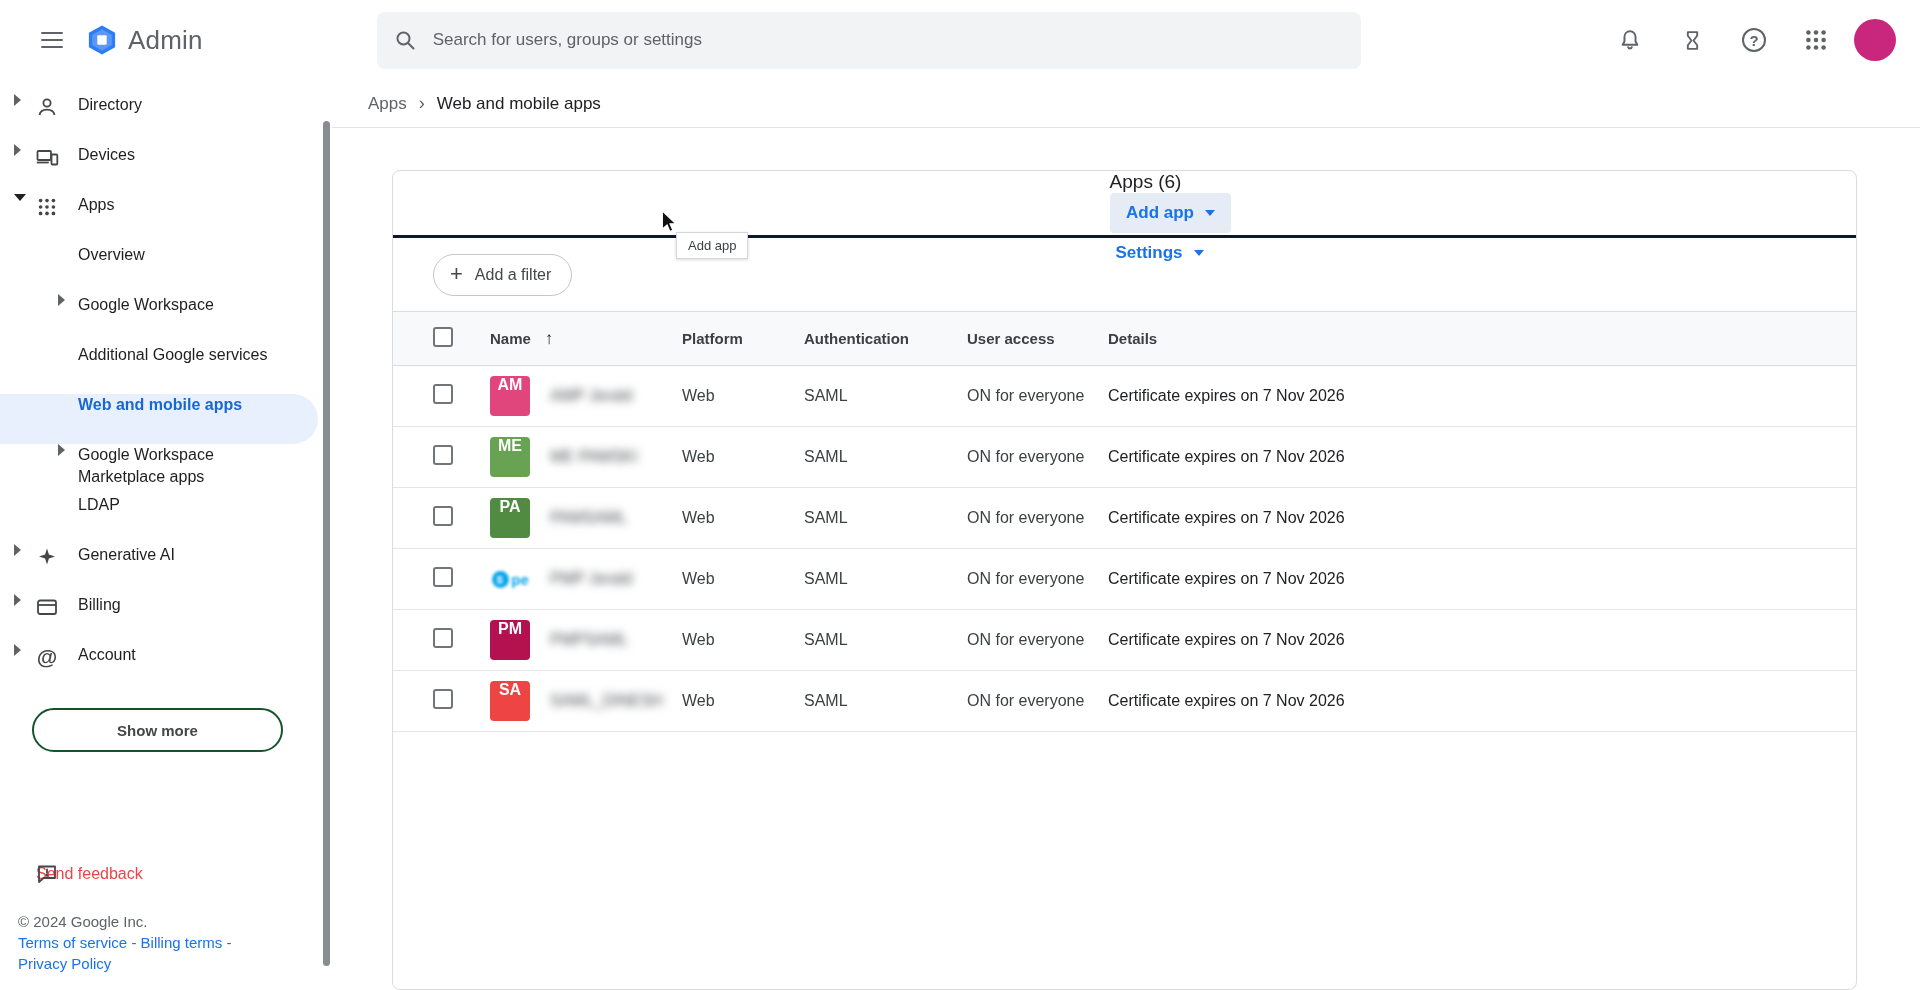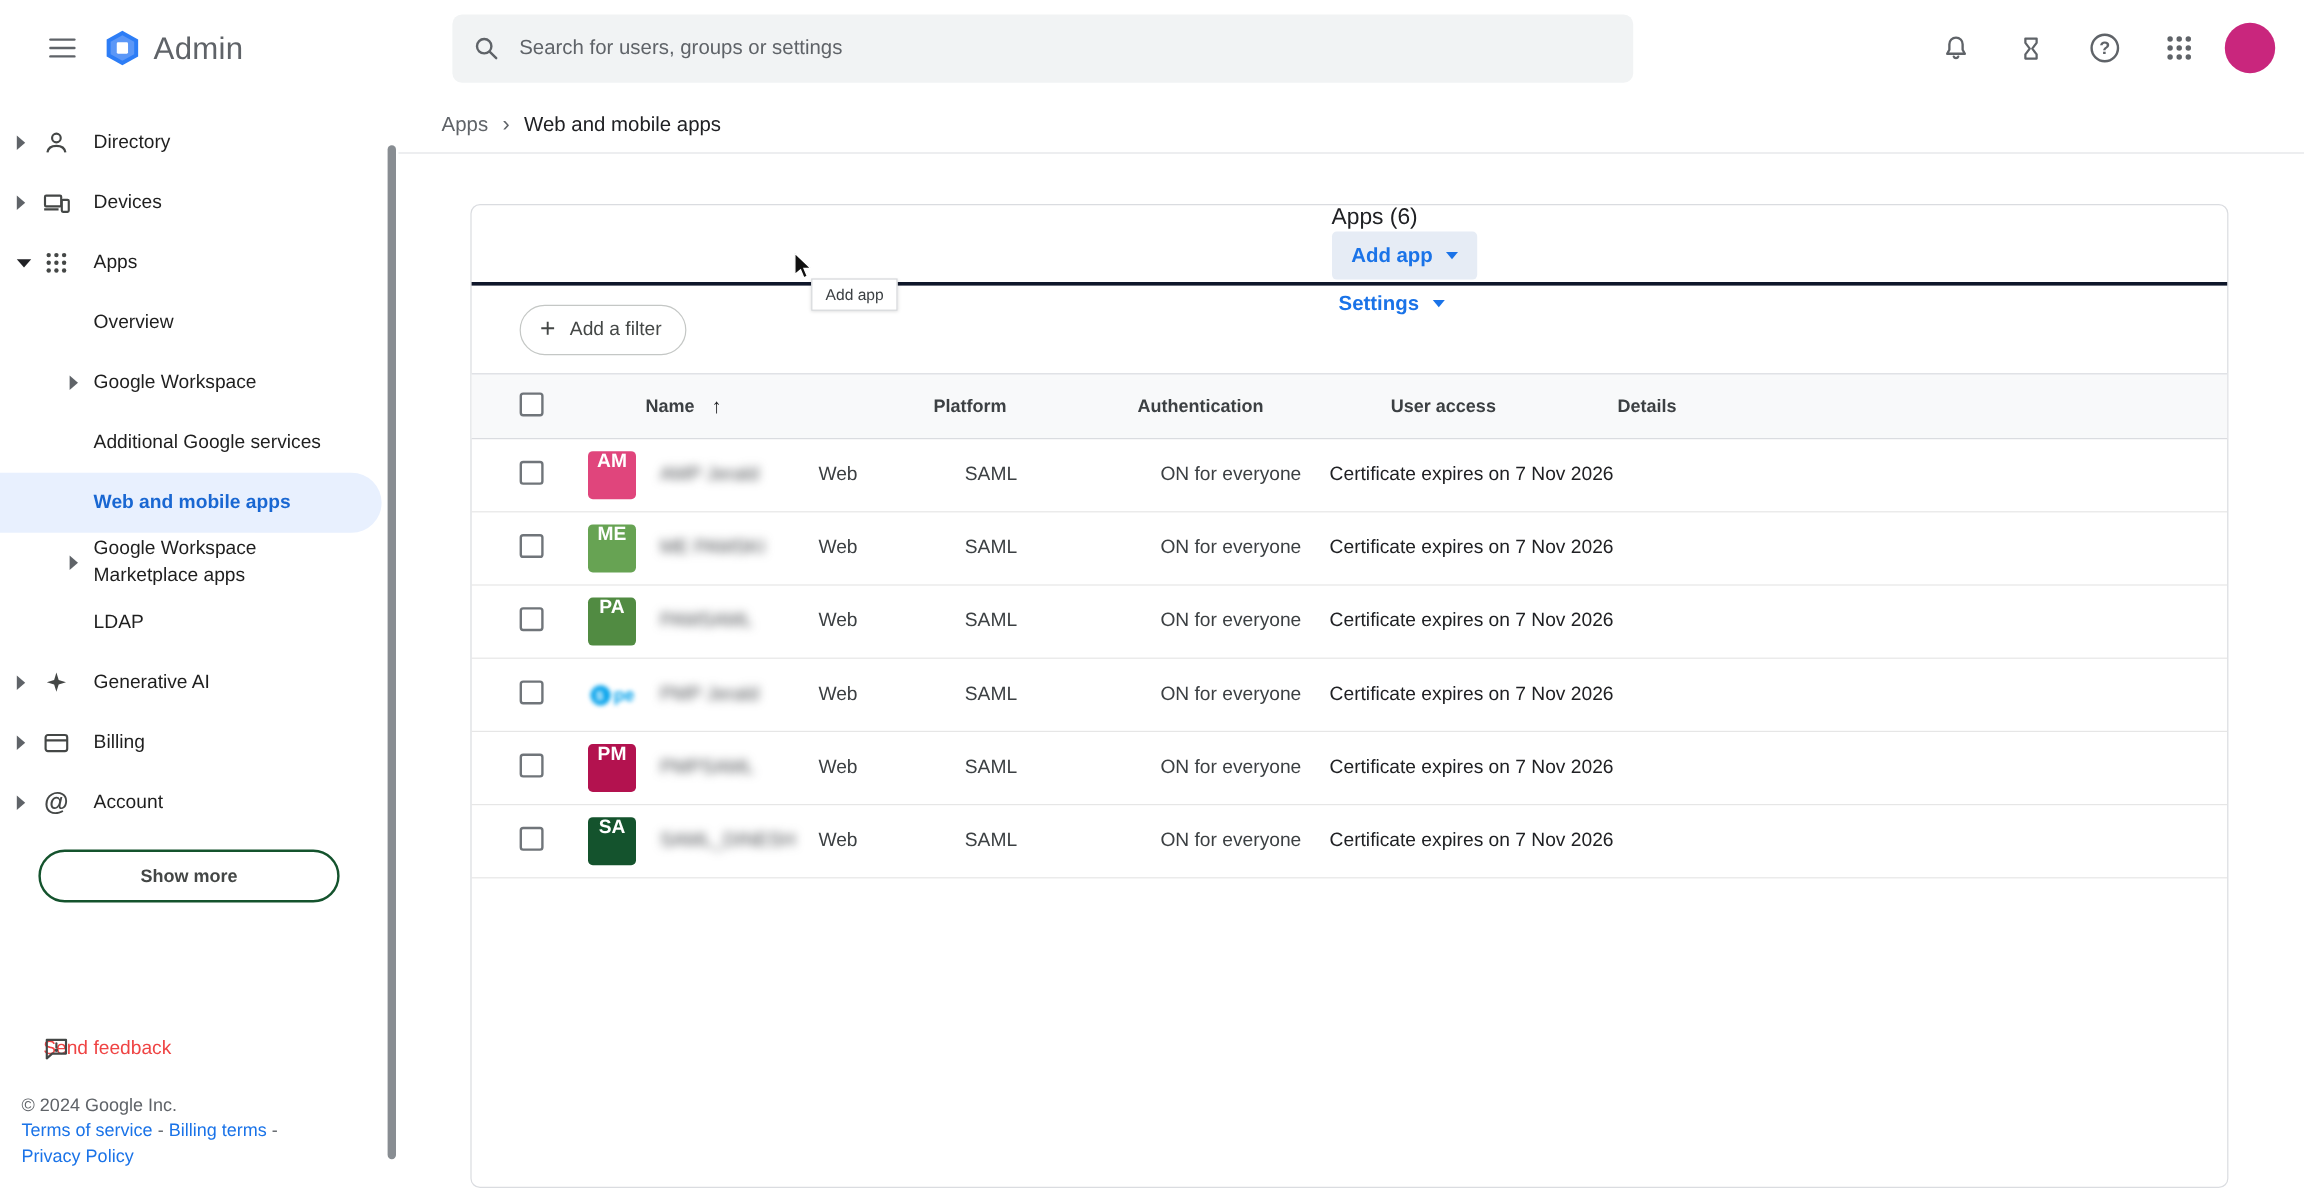--- a/index.html
+++ b/index.html
@@ -22,21 +22,21 @@
   .top-icon { width:48px; height:48px; border-radius:50%; }
   .help-circle { width:24px; height:24px; border:2px solid #5f6368; border-radius:50%;
     display:flex; align-items:center; justify-content:center; font-size:15px; font-weight:bold; color:#5f6368; }
   .profile-avatar { width:42px; height:42px; border-radius:50%; border:none; cursor:pointer; }
 
   
   .shell { display:flex; height:910px; }
 
   
   .sidebar { position:relative; width:332px; flex:0 0 332px; display:flex; flex-direction:column; padding:14px 0 16px 0; }
-  .side-item { position:relative; min-height:50px; display:flex; align-items:center; padding-left:78px; padding-right:12px;
+  .side-item { position:relative; min-height:50px; display:flex; align-items:flex-start; padding-left:78px; padding-right:12px;
     cursor:pointer; font-size:16px; color:#1f1f1f; }
   .side-item .caret { position:absolute; left:14px; }
   .side-item.sub .caret { left:58px; }
   .caret-right { width:0; height:0; border-top:6px solid transparent; border-bottom:6px solid transparent; border-left:7px solid #5f6368; }
   .caret-down { width:0; height:0; border-left:6px solid transparent; border-right:6px solid transparent; border-top:7px solid #202124; }
   .side-icon { position:absolute; left:34px; width:26px; height:26px; display:flex; align-items:center; justify-content:center; }
   .side-label { line-height:22px; }
   .side-item.selected { background:#e8f0fe; border-radius:0 25px 25px 0; margin-right:14px; }
   .side-item.selected .side-label { color:#1967d2; font-weight:bold; }
   .wrap2 .side-label { max-width:175px; }
@@ -74,21 +74,21 @@
 
   .filter-row { height:73px; display:flex; align-items:center; padding-left:40px; }
   .filter-chip { display:flex; align-items:center; gap:12px; height:42px; padding:0 20px 0 16px;
     border:1px solid #c4c7c5; border-radius:21px; background:#fff; cursor:pointer; font-size:16px; color:#444746;
     font-family:"Liberation Sans","DejaVu Sans",sans-serif; }
   .filter-chip .plus { font-size:22px; color:#444746; line-height:1; margin-top:-2px; }
 
   .thead, .trow { display:grid; grid-template-columns:57px 192px 122px 163px 141px 1fr;
     align-items:center; padding-left:40px; }
   .thead { height:55px; background:#f8f9fa; border-top:1px solid #dadce0; border-bottom:1px solid #dadce0;
-    font-size:15px; font-weight:bold; color:#3c4043;gap:48px; }
+    font-size:15px; font-weight:bold; color:#3c4043; }
   .trow { height:61px; border-bottom:1px solid #e6e6e6; font-size:16px; color:#3c4043; }
   .checkbox { width:20px; height:20px; border:2px solid #70757a; border-radius:3px; background:#fff; display:inline-block; cursor:pointer; }
   .c-name { display:flex; align-items:center; gap:8px; }
   .sort-arrow { font-size:17px; color:#202124; margin-left:6px; }
   .avatar { width:40px; height:40px; border-radius:4px; display:flex; justify-content:center;
     color:#fff; font-size:16px; font-weight:bold; flex:0 0 40px; }
   .app-name { margin-left:12px; color:#4a4d51; filter:blur(4px); white-space:nowrap; }
   .logo-inner { display:flex; align-items:center; gap:1px; filter:blur(1.6px); }
   .logo-text { color:#09a4ec; font-size:15px; font-weight:bold; }
   .cell-details { color:#202124; }
@@ -395,21 +395,21 @@
           </div>
           <div>Web</div>
           <div>SAML</div>
           <div>ON for everyone</div>
           <div class="cell-details">Certificate expires on 7 Nov 2026</div>
         </div>
 
         <div class="trow">
           <div><span class="checkbox"></span></div>
           <div class="c-name">
-            <span class="avatar" style="background: #14532d;">
+            <span class="avatar" style="background: #ef4444;">
                 <span>SA</span>
               </span>
             <span class="app-name">SAML_DINESH</span>
           </div>
           <div>Web</div>
           <div>SAML</div>
           <div>ON for everyone</div>
           <div class="cell-details">Certificate expires on 7 Nov 2026</div>
         </div>
       </div>

